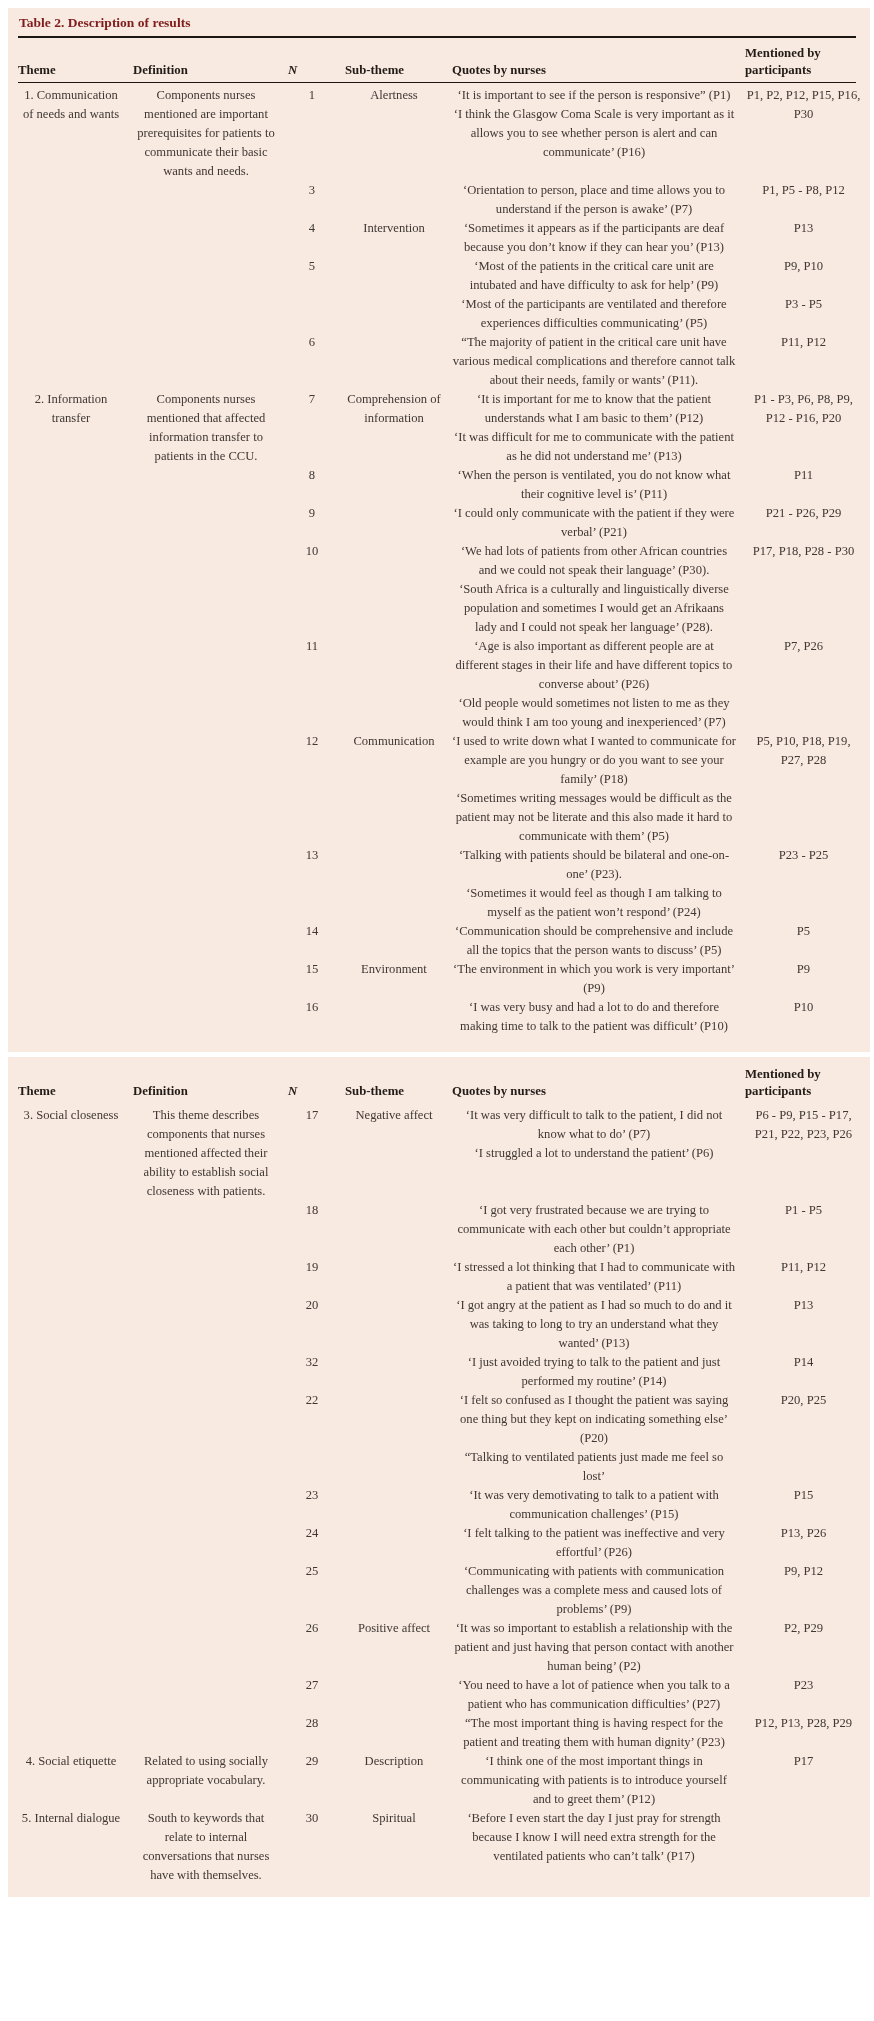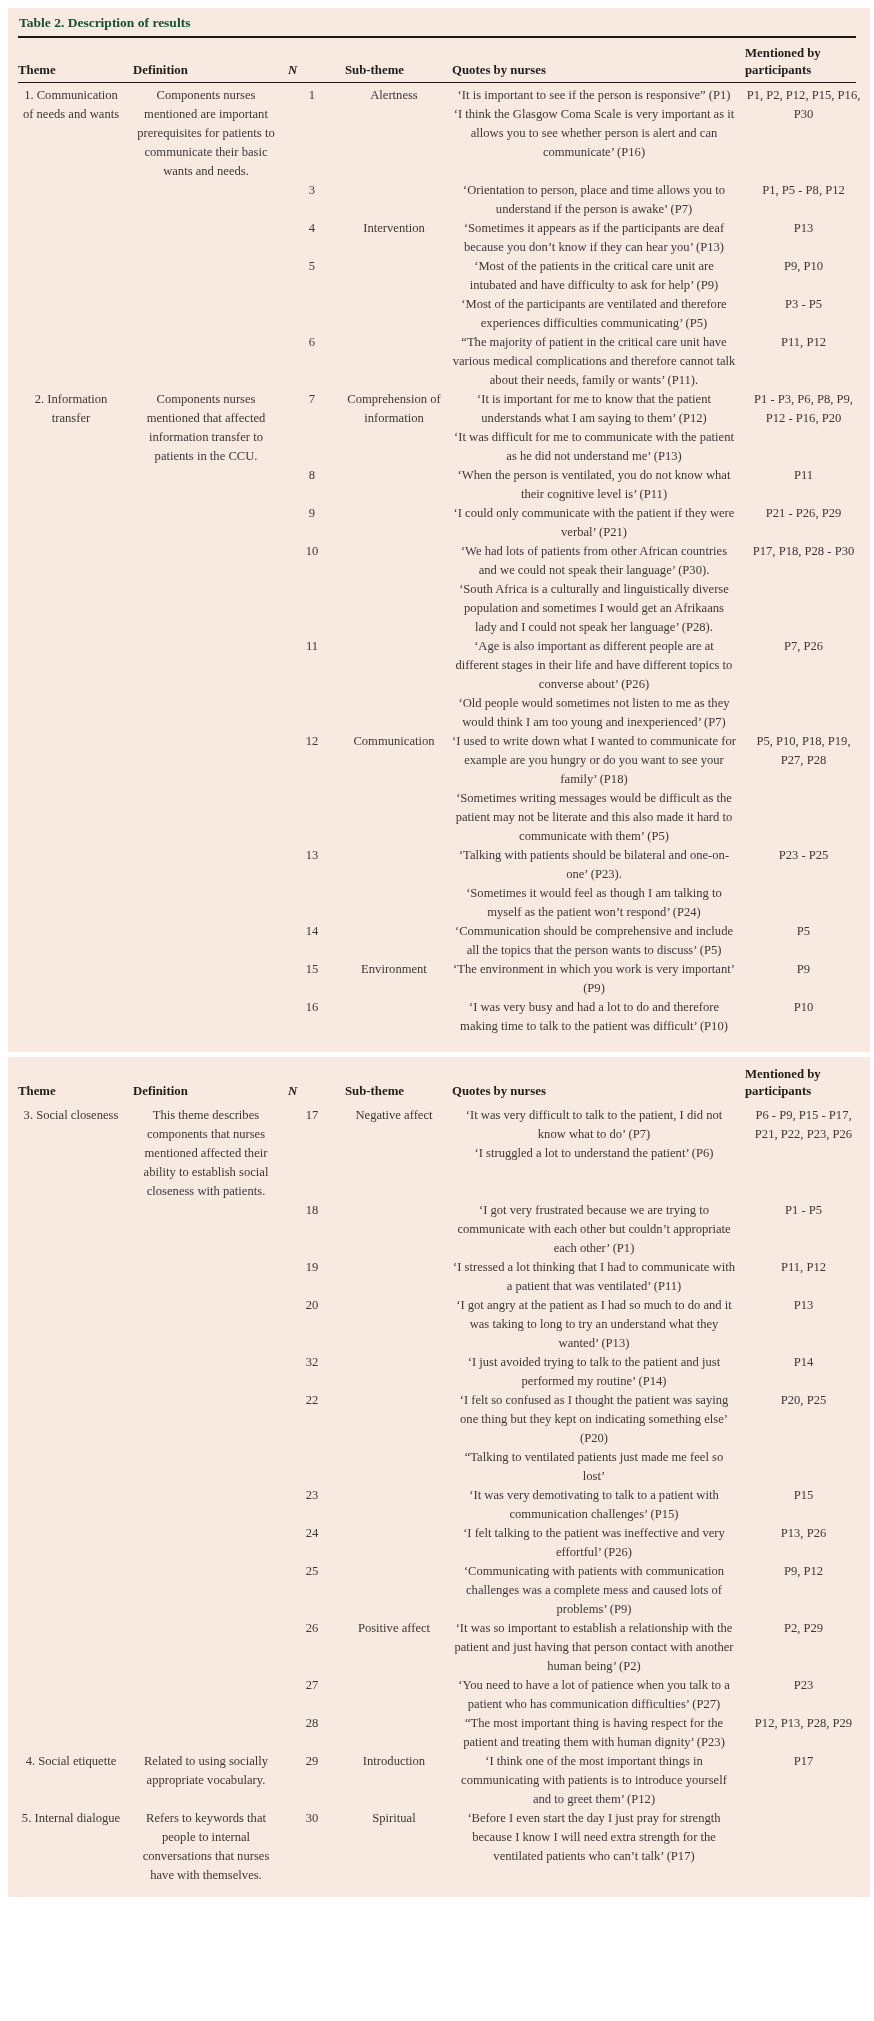--- a/index.html
+++ b/index.html
@@ -16,21 +16,21 @@
     margin-left:8px;
     margin-right:4px;
     padding:4px 8px 12px 10px;
   }
   .panel.first { margin-top:8px; padding-bottom:16px; }
   .panel.second { margin-top:5px; padding-top:2px; }
 
   .table-title {
     font-weight:bold;
     font-size:13.5px;
-    color:#14532d;
+    color:#7f1d1d;
     padding:3px 0 5px 1px;
     border-bottom:2.5px solid #1c1713;
     margin-right:6px;
   }
 
   .header-row {
     display:grid;
     grid-template-columns:115px 155px 57px 107px 293px 117px;
     align-items:end;
     font-weight:bold;
@@ -136,21 +136,21 @@
             <p class="quote">“The majority of patient in the critical care unit have various medical complications and therefore cannot talk about their needs, family or wants’ (P11).</p>
           </div>
           <div class="cell col-mentioned">P11, P12</div>
         </div>
         <div class="row">
           <div class="cell col-theme">2. Information transfer</div>
           <div class="cell col-definition">Components nurses mentioned that affected information transfer to patients in the CCU.</div>
           <div class="cell col-n">7</div>
           <div class="cell col-subtheme">Comprehension of information</div>
           <div class="cell col-quotes">
-            <p class="quote">‘It is important for me to know that the patient understands what I am saying to them’ (P12)</p>
+            <p class="quote">‘It is important for me to know that the patient understands what I am basic to them’ (P12)</p>
             <p class="quote">‘It was difficult for me to communicate with the patient as he did not understand me’ (P13)</p>
           </div>
           <div class="cell col-mentioned">P1 - P3, P6, P8, P9, P12 - P16, P20</div>
         </div>
         <div class="row">
           <div class="cell col-theme"></div>
           <div class="cell col-definition"></div>
           <div class="cell col-n">8</div>
           <div class="cell col-subtheme"></div>
           <div class="cell col-quotes">
@@ -375,29 +375,29 @@
           <div class="cell col-subtheme"></div>
           <div class="cell col-quotes">
             <p class="quote">“The most important thing is having respect for the patient and treating them with human dignity’ (P23)</p>
           </div>
           <div class="cell col-mentioned">P12, P13, P28, P29</div>
         </div>
         <div class="row">
           <div class="cell col-theme">4. Social etiquette</div>
           <div class="cell col-definition">Related to using socially appropriate vocabulary.</div>
           <div class="cell col-n">29</div>
-          <div class="cell col-subtheme">Introduction</div>
+          <div class="cell col-subtheme">Description</div>
           <div class="cell col-quotes">
             <p class="quote">‘I think one of the most important things in communicating with patients is to introduce yourself and to greet them’ (P12)</p>
           </div>
           <div class="cell col-mentioned">P17</div>
         </div>
         <div class="row">
           <div class="cell col-theme">5. Internal dialogue</div>
-          <div class="cell col-definition">Refers to keywords that people to internal conversations that nurses have with themselves.</div>
+          <div class="cell col-definition">South to keywords that relate to internal conversations that nurses have with themselves.</div>
           <div class="cell col-n">30</div>
           <div class="cell col-subtheme">Spiritual</div>
           <div class="cell col-quotes">
             <p class="quote">‘Before I even start the day I just pray for strength because I know I will need extra strength for the ventilated patients who can’t talk’ (P17)</p>
           </div>
           <div class="cell col-mentioned"></div>
         </div>
       </div>
   </div>
 

